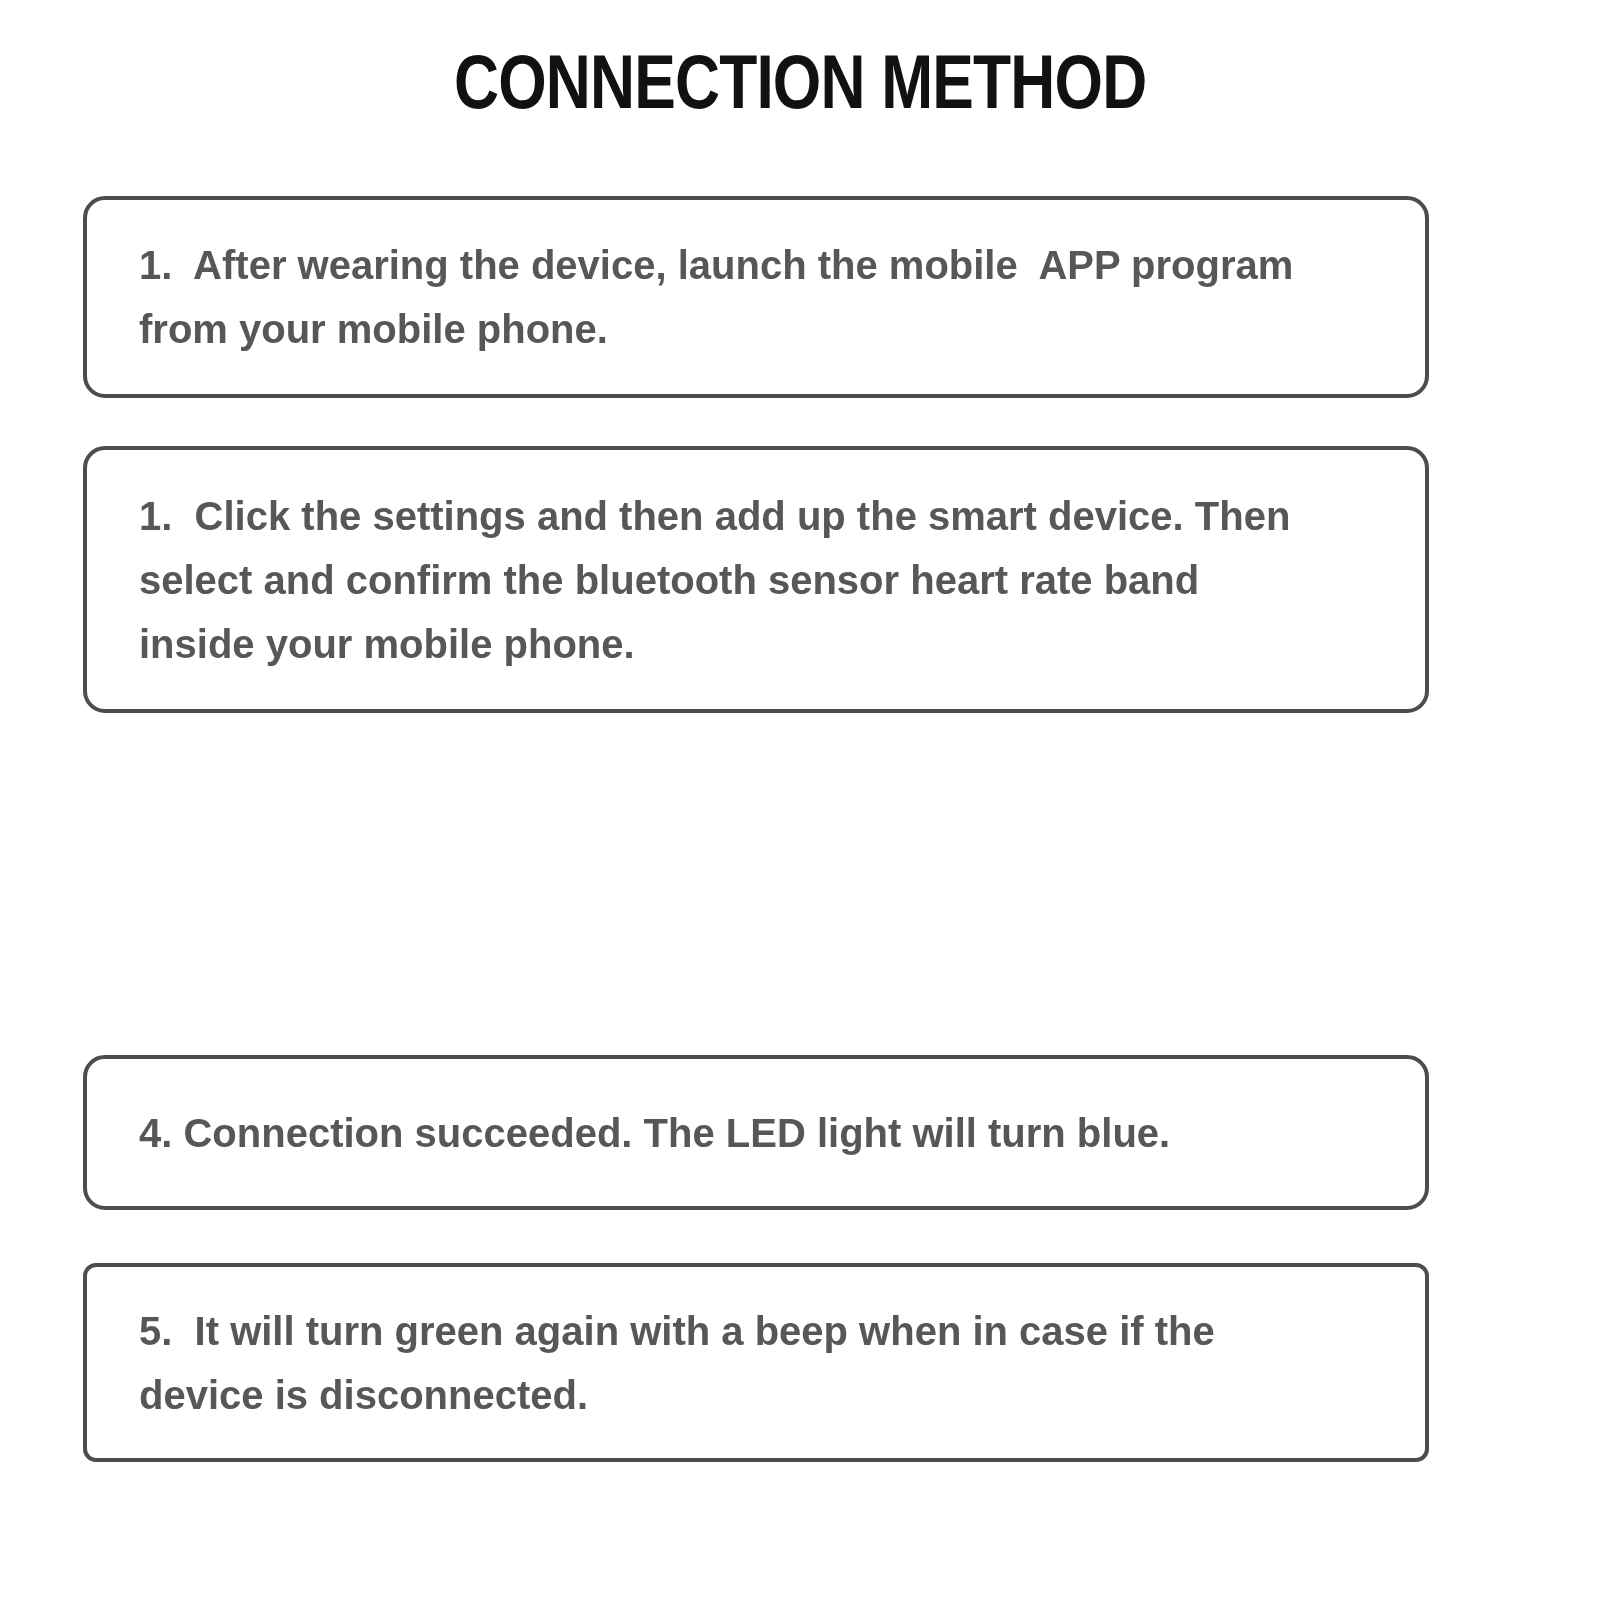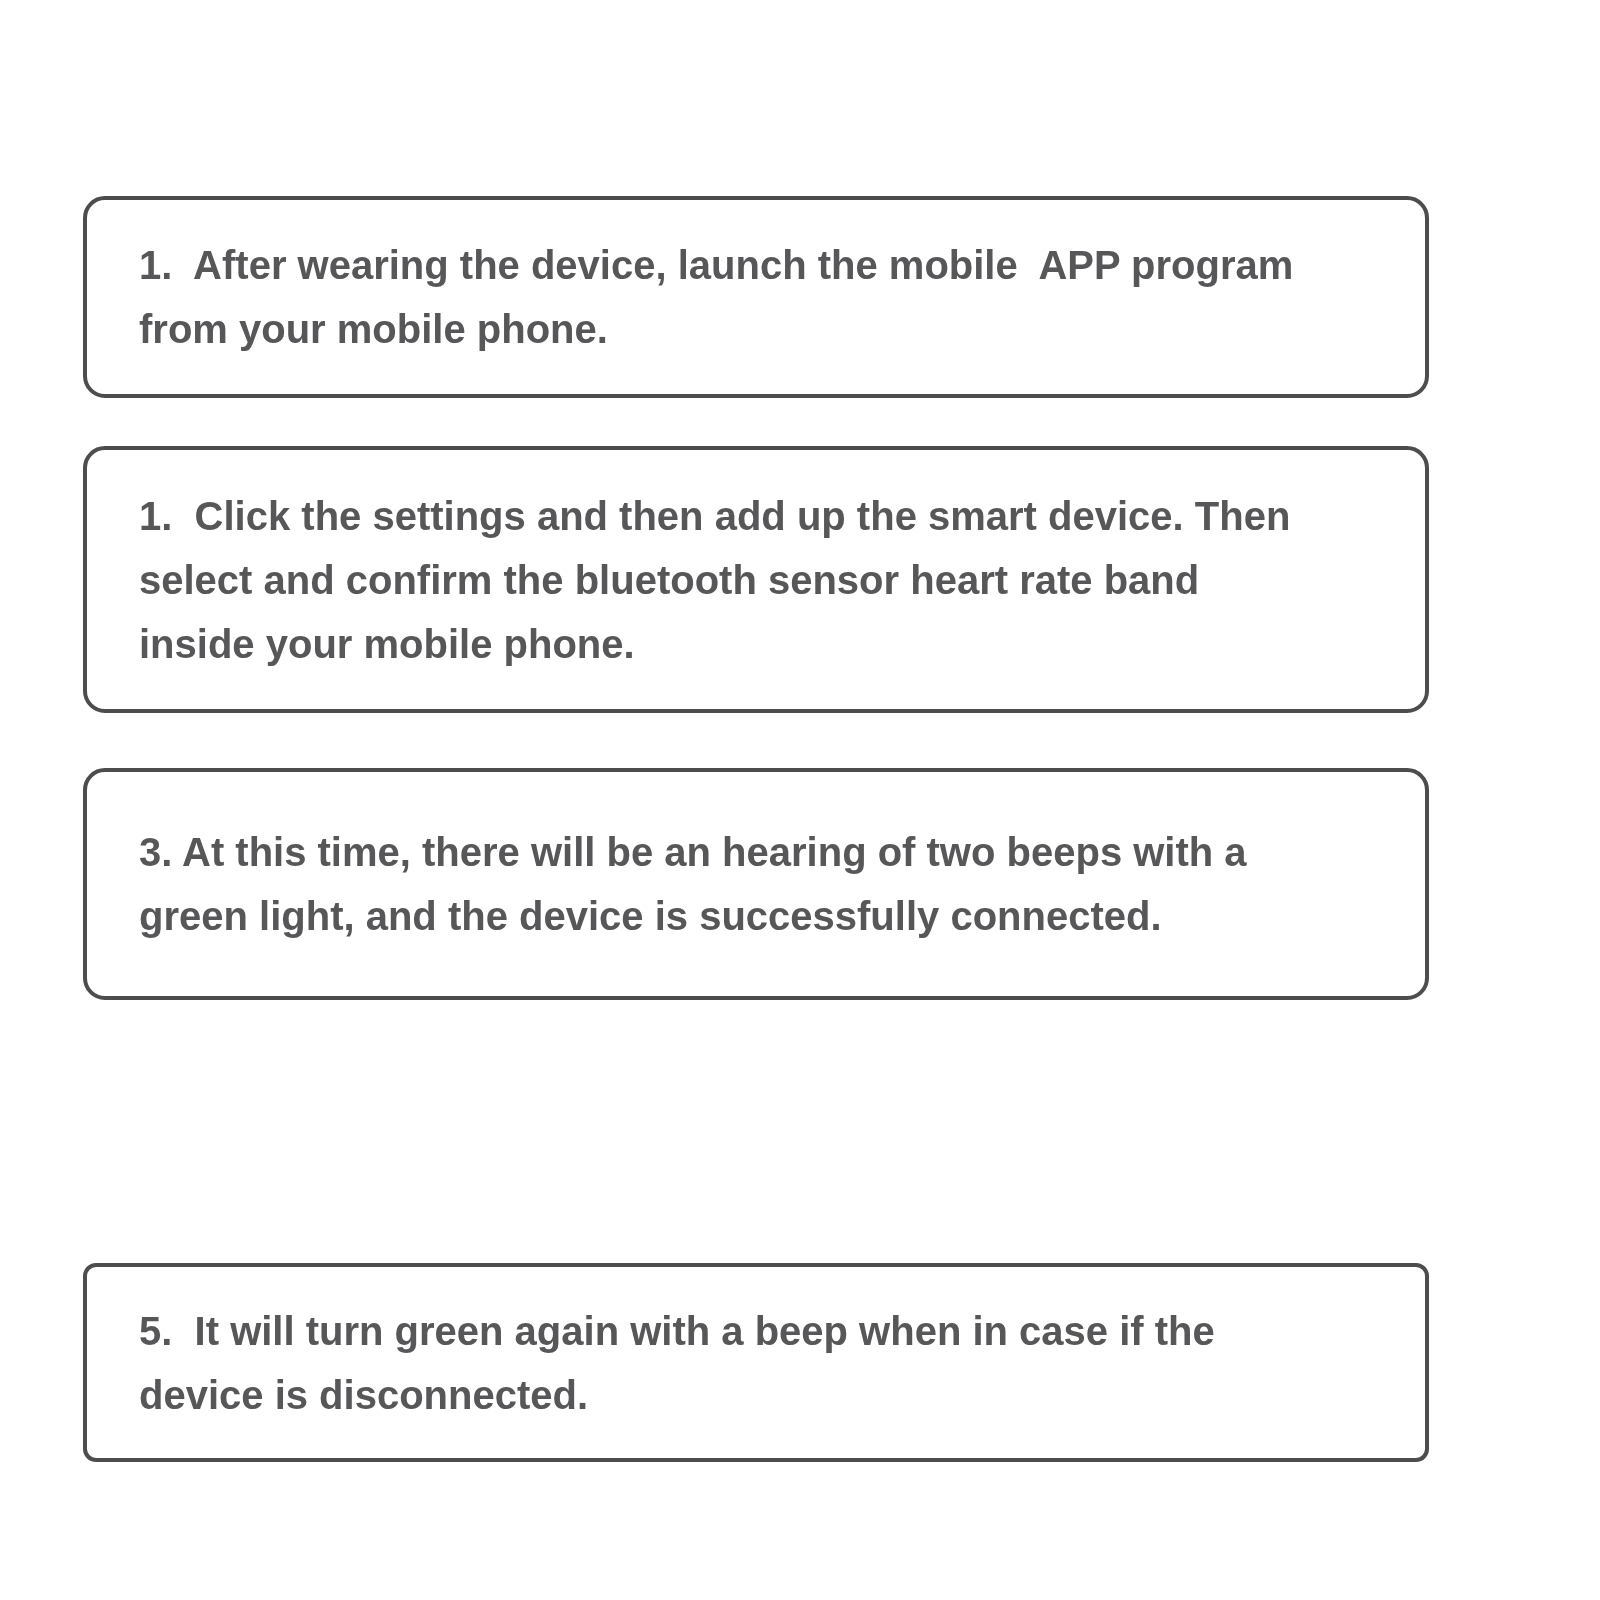--- a/index.html
+++ b/index.html
@@ -58,36 +58,36 @@
     font-weight: 700;
     color: #57575a;
     white-space: pre-wrap;
   }
 </style>
 </head>
 <body>
 
 <div class="canvas">
 
+  <h1 class="title"><span class="title-inner">CONNECTION METHOD</span></h1>
 
   <div class="box box1">
     <p class="step-text">1.  After wearing the device, launch the mobile  APP program
 from your mobile phone.</p>
   </div>
 
   <div class="box box2">
     <p class="step-text">1.  Click the settings and then add up the smart device. Then
 select and confirm the bluetooth sensor heart rate band
 inside your mobile phone.</p>
   </div>
 
-  <div class="box box3">
-    <p class="step-text">3. At this time, there will be an hearing of two beeps with a
-green light, and the device is successfully connected.</p>
+
+  <div class="box box4">
+    <p class="step-text">4. Connection succeeded. The LED light will turn blue.</p>
   </div>
-
 
   <div class="box box5">
     <p class="step-text">5.  It will turn green again with a beep when in case if the
 device is disconnected.</p>
   </div>
 
 </div>
 
 </body></html>

